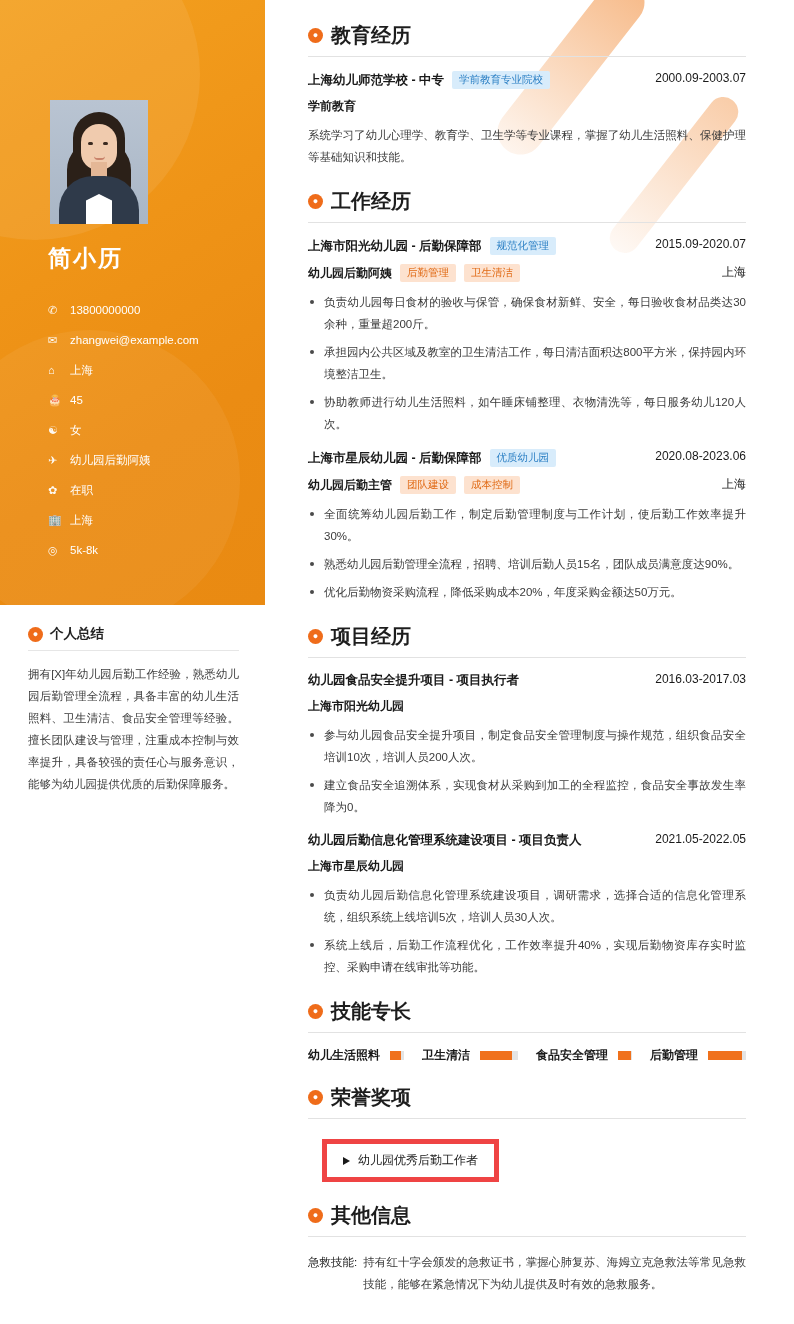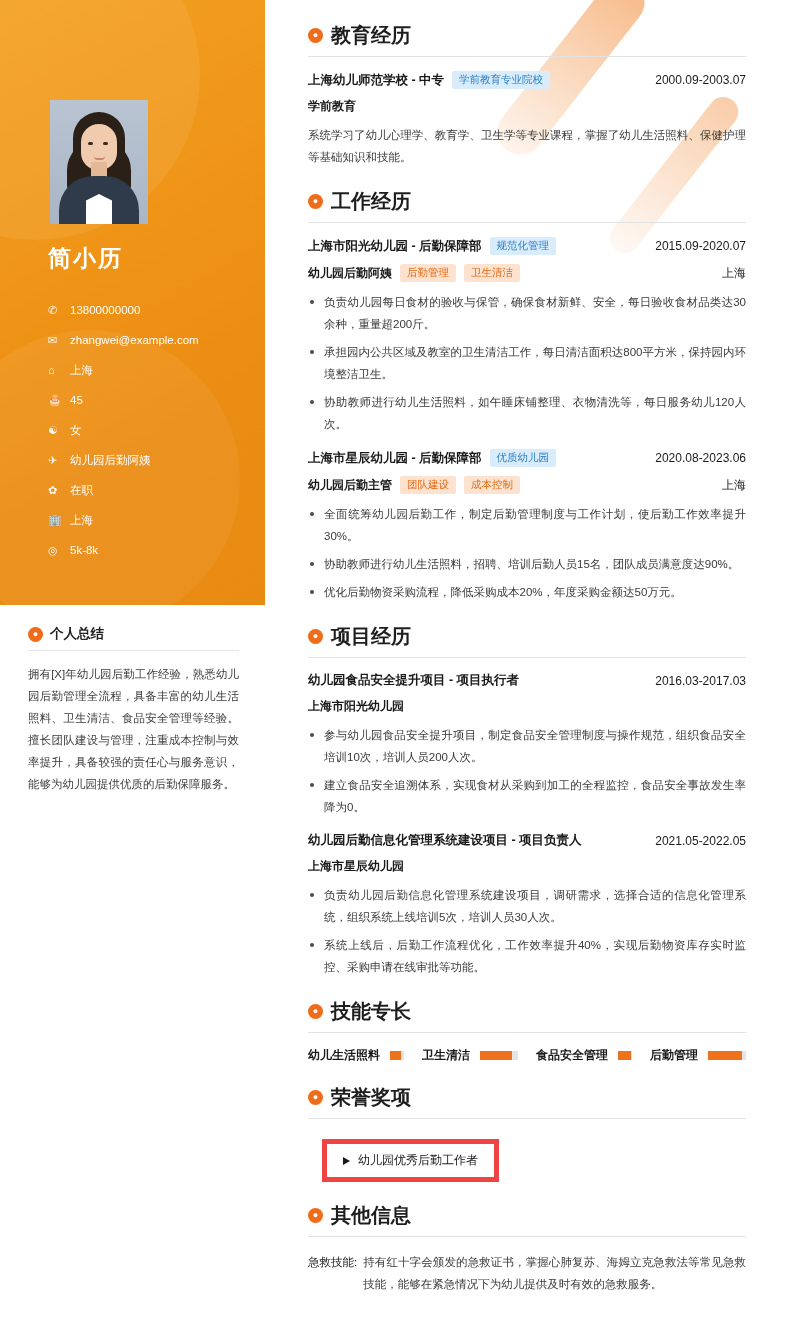--- a/index.html
+++ b/index.html
@@ -222,21 +222,20 @@
   .sec-head .t {
     font-size: 20px;
     font-weight: bold;
     color: #1d1d1d;
   }
   .sec + .sec { margin-top: 20px; }
 
   .entry { margin-bottom: 14px; }
   .row {
     display: flex;
-    align-items: center;
     justify-content: space-between;
     gap: 10px;
     margin-bottom: 9px;
   }
   .row-left {
     display: flex;
     align-items: center;
     flex-wrap: wrap;
     gap: 8px;
   }
@@ -495,21 +494,21 @@
         <div class="row">
           <div class="row-left">
             <span class="r-sub">幼儿园后勤主管</span>
             <span class="tag orange">团队建设</span>
             <span class="tag orange">成本控制</span>
           </div>
           <span class="r-right">上海</span>
         </div>
         <ul class="bullets">
           <li>全面统筹幼儿园后勤工作，制定后勤管理制度与工作计划，使后勤工作效率提升30%。</li>
-          <li>协助教师进行幼儿生活照料，招聘、培训后勤人员15名，团队成员满意度达90%。</li>
+          <li>熟悉幼儿园后勤管理全流程，招聘、培训后勤人员15名，团队成员满意度达90%。</li>
           <li>优化后勤物资采购流程，降低采购成本20%，年度采购金额达50万元。</li>
         </ul>
       </div>
     </section>
 
     <section class="sec">
       <div class="sec-head">
         <span class="badge-ico">●</span>
         <span class="t">项目经历</span>
       </div>

